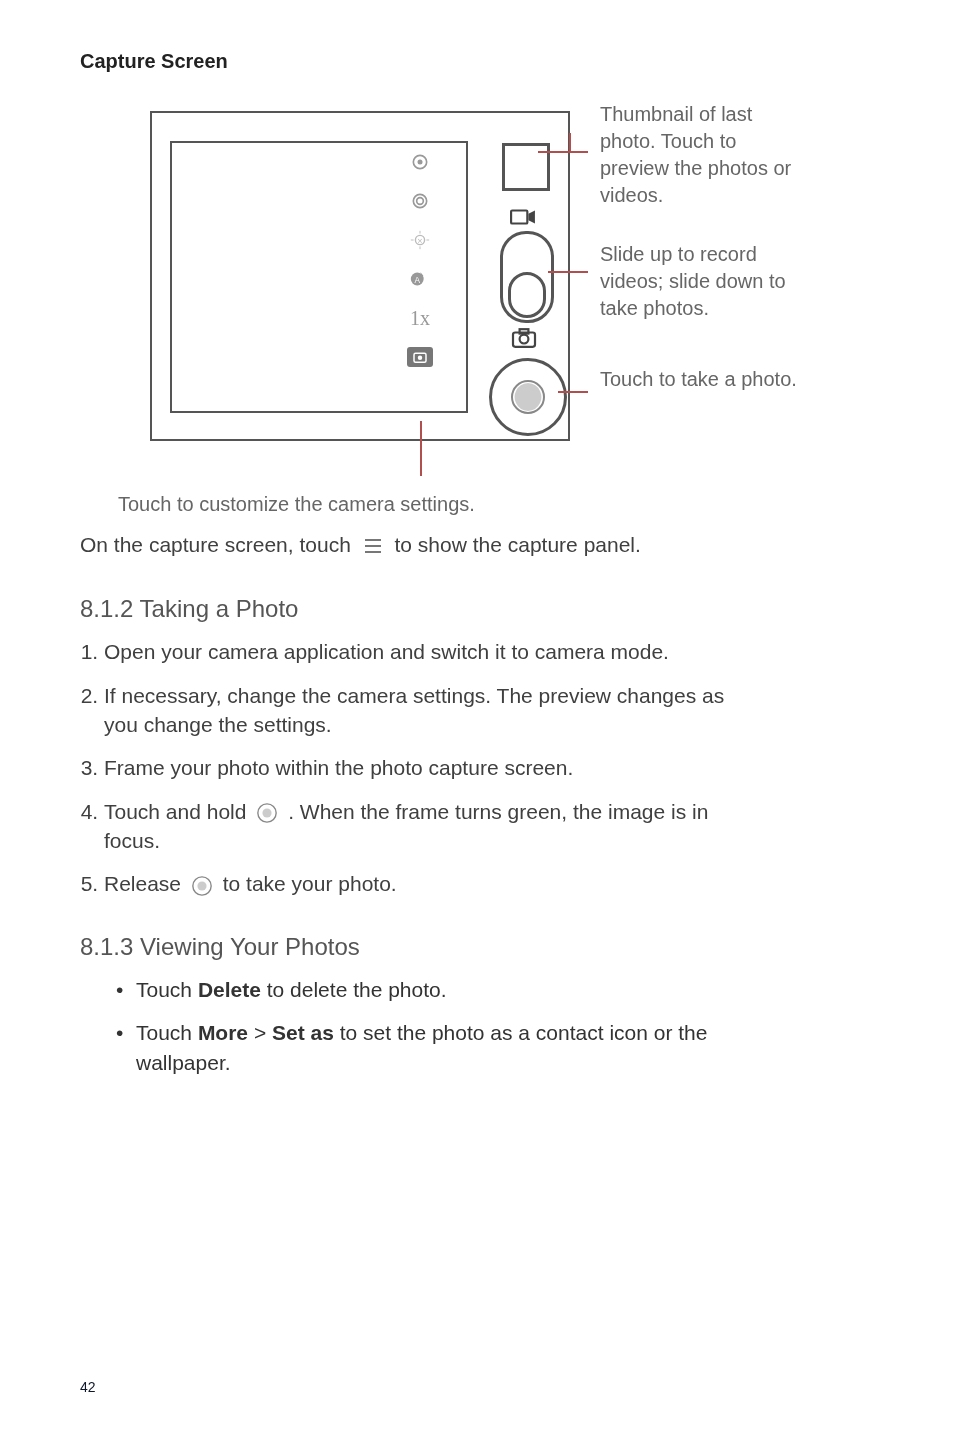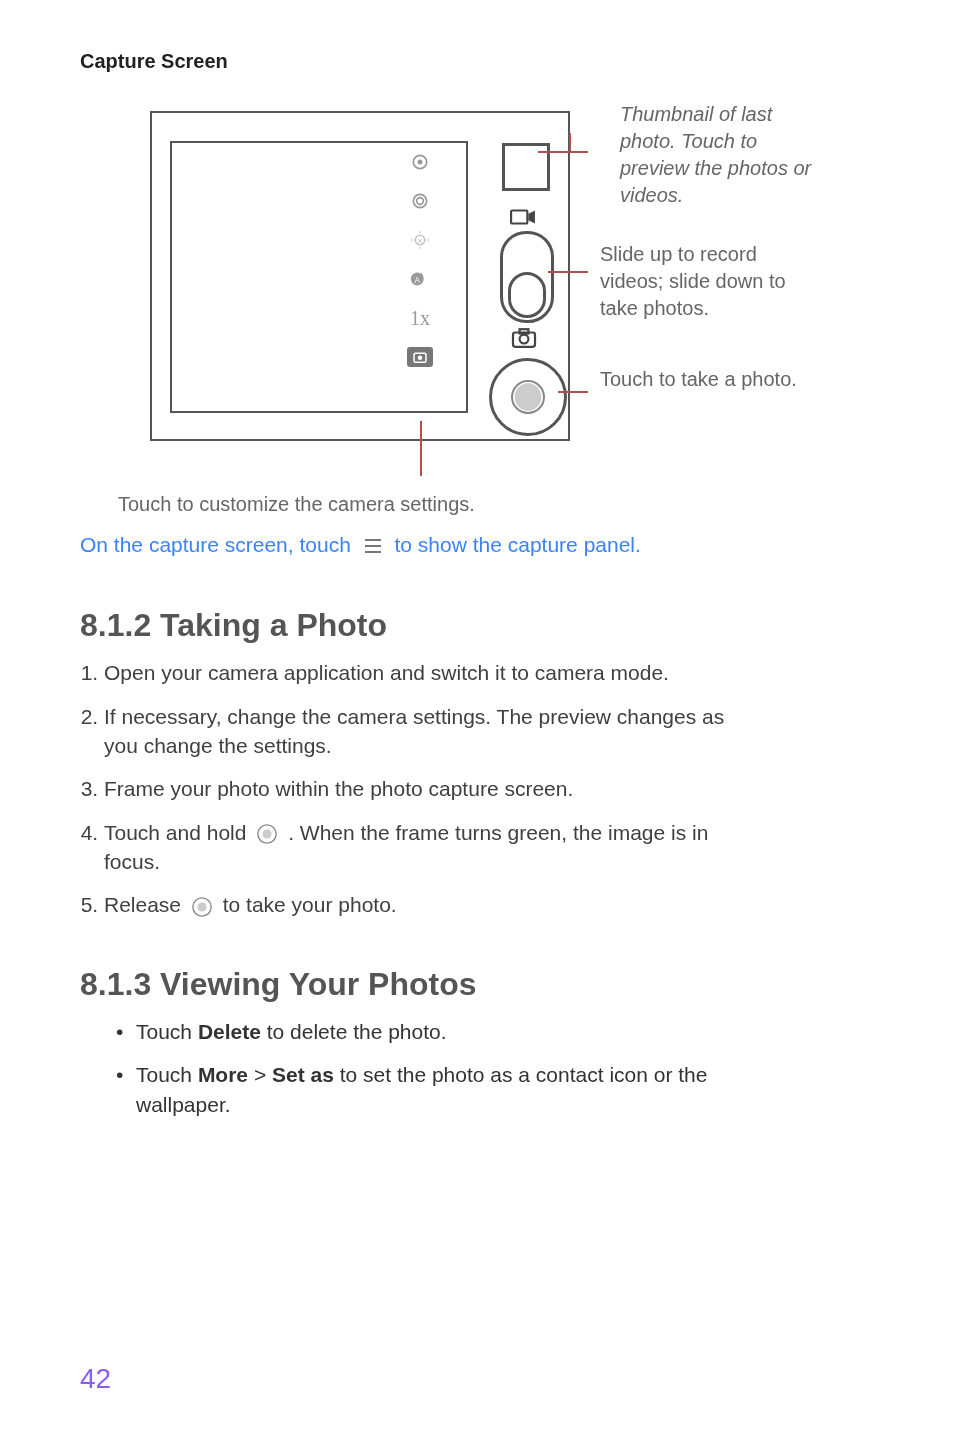--- a/index.html
+++ b/index.html
@@ -90,44 +90,44 @@
   }
   .callout-line {
     position:absolute; background:#b14f4f;
   }
   .bottom-caption {
     font-size: 20px; color:#666;
     margin-left: 38px;
     font-family: "Segoe UI", Arial, sans-serif;
   }
   .body-text {
-    font-size: 21px; color:#3b82f6;
+    font-size: 21px; color:#404040;
     line-height: 1.4;
     margin-top: 14px;
   }
   .menu-icon { display:inline-block; vertical-align:middle; margin:0 6px; }
   h2.subsection {
-    font-size: 32px; font-weight:bold;
-    color:#555; margin-top:46px; margin-bottom:14px;
+    font-size: 24px; font-weight:normal;
+    color:#555; margin-top:34px; margin-bottom:14px;
     font-family: Arial, sans-serif;
   }
   ol.num-list {
     margin:0; padding-left: 24px;
     font-size:21px; color:#404040;
   }
   ol.num-list > li { margin-bottom: 14px; line-height:1.4; }
   ul.bullets { list-style:none; margin:10px 0 0 36px; padding:0; font-size:21px; }
   ul.bullets li { margin-bottom:14px; position:relative; padding-left:20px; line-height:1.4; }
   ul.bullets li::before { content:"•"; position:absolute; left:0; color:#333; }
   .bold { font-weight:bold; }
   .shutter-inline {
     display:inline-block; width:22px; height:22px; vertical-align:middle;
     margin: 0 4px;
   }
-  .page-num { position:absolute; bottom:34px; left:80px; font-size:28px; color:#8b5cf6; }
+  .page-num { position:absolute; bottom:34px; left:80px; font-size:14px; color:#0f172a; }
 </style>
 </head>
 <body>
 
 <div class="page">
   <div class="section-title">Capture Screen</div>
 
   <div class="diagram">
     <div class="outer-frame">
       <div class="inner-frame"></div>
@@ -202,21 +202,21 @@
 
     <div class="callout-line" style="left:428px; top:50px; width:50px; height:2px;"></div>
     <div class="callout-line" style="left:459px; top:32px; width:2px; height:20px;"></div>
 
     <div class="callout-line" style="left:438px; top:170px; width:40px; height:2px;"></div>
 
     <div class="callout-line" style="left:448px; top:290px; width:30px; height:2px;"></div>
 
     <div class="callout-line" style="left:310px; top:320px; width:2px; height:55px;"></div>
 
-    <div class="callout-text" style="left:510px; top:0px;font-style:italic;">Thumbnail of last photo. Touch to preview the photos or videos.</div>
+    <div class="callout-text" style="left:490px; top:0px;">Thumbnail of last photo. Touch to preview the photos or videos.</div>
     <div class="callout-text" style="left:490px; top:140px;">Slide up to record videos; slide down to take photos.</div>
     <div class="callout-text" style="left:490px; top:265px;">Touch to take a photo.</div>
   </div>
 
   <div class="bottom-caption">Touch to customize the camera settings.</div>
 
   <div class="body-text">
     <span>On the capture screen, touch </span>
     <span class="menu-icon">
       <svg width="20" height="16" viewBox="0 0 20 16">

